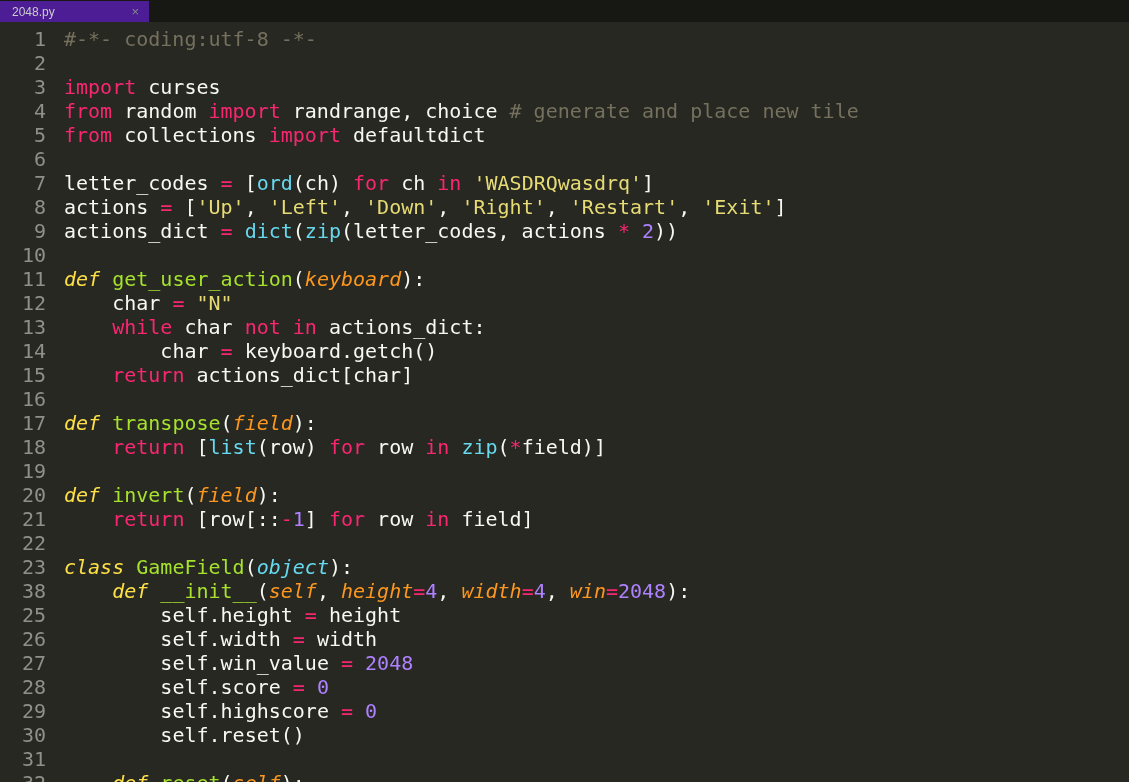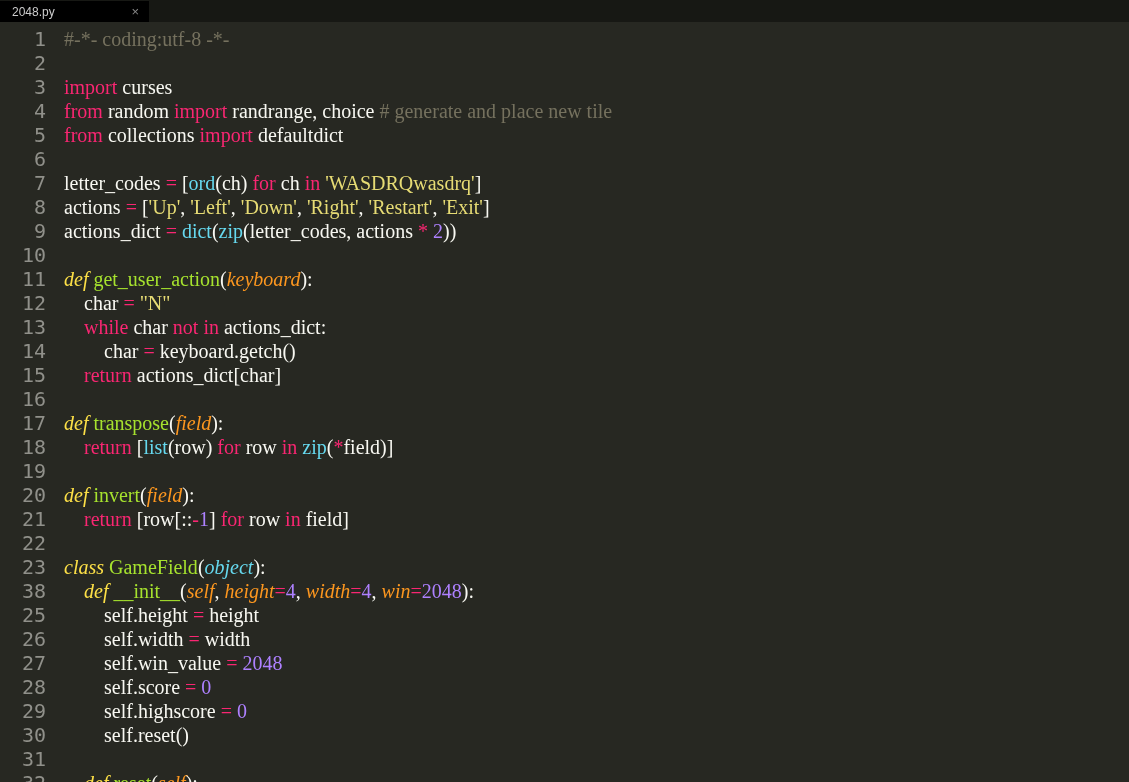--- a/index.html
+++ b/index.html
@@ -15,21 +15,21 @@
   }
   .tab-bar {
     height: 22px;
     background: #171814;
     display: flex;
     align-items: stretch;
     font-size: 12px;
     font-family: -apple-system, "Helvetica Neue", Arial, sans-serif;
   }
   .tab {
-    background: #000000;
+    background: #4c1d95;
     color: #ccc;
     padding: 0 30px 0 12px;
     display: flex;
     align-items: center;
     position: relative;
     border-top: 1px solid #171814;
     border-right: 1px solid #171814;
     min-width: 150px;
   }
   .tab-close {
@@ -54,21 +54,21 @@
     font-size: 20px;
     line-height: 24px;
     min-width: 58px;
   }
   .code {
     padding: 5px 0 0 6px;
     white-space: pre;
     font-size: 20px;
     line-height: 24px;
   }
-  .line { height: 24px; display: flex; align-items: baseline; font-family: Liberation Serif, serif; }
+  .line { height: 24px; display: flex; align-items: baseline; }
   .gline { height: 24px; }
   
   .c-comment { color: #75715e; }
   .c-keyword { color: #f92672; }
   .c-storage { color: #fde047; font-style: italic; }
   .c-builtin { color: #66d9ef; }
   .c-func    { color: #a6e22e; }
   .c-param   { color: #fd971f; font-style: italic; text-align: center; }
   .c-string  { color: #e6db74; }
   .c-number  { color: #ae81ff; }

